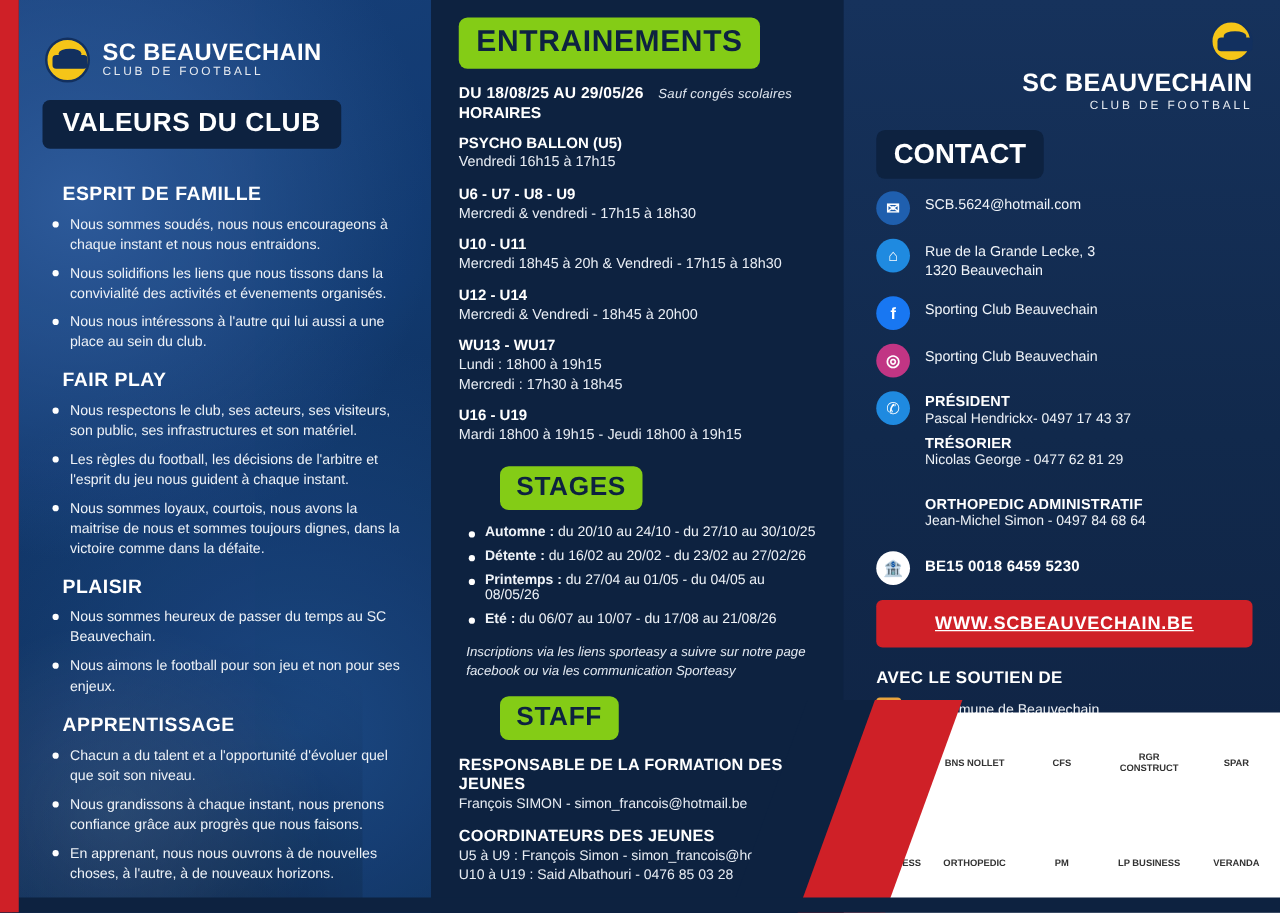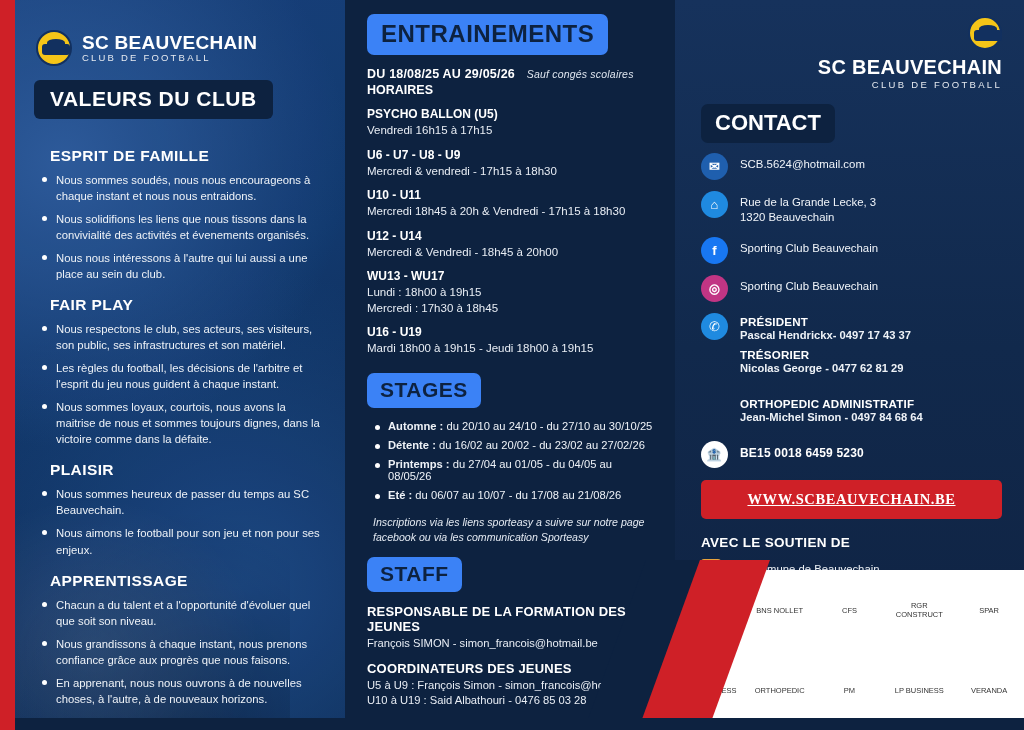--- a/index.html
+++ b/index.html
@@ -66,25 +66,25 @@
     padding-left:14px; margin-bottom:7px; max-width:300px;
   }
   ul.vals li:before{
     content:""; position:absolute; left:0; top:5px; width:5px; height:5px;
     border-radius:50%; background:#fff;
   }
 
   
   .col-mid { width:330px; background:#0d2240; color:#fff; padding:14px 18px 0 22px; position:relative;}
   .hdr-badge {
-    display:inline-block; background:#3b82f6; color:#0d2240;
+    display:inline-block; background:#84cc16; color:#0d2240;
     font-weight:bold; border-radius:7px; padding:6px 14px 7px;
     font-size:24px; letter-spacing:.5px;
   }
-  .hdr-badge.small { font-size:21px; padding:5px 13px 6px; }
+  .hdr-badge.small { font-size:21px; padding:5px 13px 6px;margin-left:33px; }
   .dates { font-size:12.5px; font-weight:bold; margin-top:12px; letter-spacing:.2px;}
   .dates .note { font-weight:normal; font-size:10.5px; font-style:italic; color:#dfe6ef; margin-left:8px;}
   .horaires { font-size:12.5px; font-weight:bold; margin:2px 0 10px;}
   .cat { font-size:12px; font-weight:bold; margin-top:9px;}
   .cat-detail { font-size:11.5px; color:#e8edf4; margin-top:2px; line-height:1.35;}
   ul.stages { list-style:none; margin:12px 0 0 8px;}
   ul.stages li{ position:relative; padding-left:13px; font-size:11.2px; margin-bottom:7px; color:#eef2f7;}
   ul.stages li b{ font-weight:bold; }
   ul.stages li:before{content:"";position:absolute;left:0;top:5px;width:5px;height:5px;border-radius:50%;background:#fff;}
   .insc { font-size:10.6px; font-style:italic; color:#e3e9f1; margin:14px 0 12px 6px; line-height:1.45;}
@@ -107,35 +107,35 @@
     display:inline-block; background:#0d2240; color:#fff; font-weight:bold;
     font-size:22px; padding:6px 14px 7px; border-radius:7px; margin:14px 0 10px;
   }
   .crow { display:flex; align-items:flex-start; gap:12px; margin-bottom:11px;}
   .cicon {
     width:27px;height:27px;border-radius:50%;background:#fff;flex:0 0 auto;
     display:flex;align-items:center;justify-content:center;color:#12305f;font-size:13px;
   }
   .ctext { font-size:11.4px; line-height:1.35; color:#f0f4f9; padding-top:4px;}
   .role { font-size:11.6px; font-weight:bold; letter-spacing:.2px;}
-  .role-sub { font-size:11.2px; color:#eef2f7; margin-top:1px;font-weight:bold;}
+  .role-sub { font-size:11.2px; color:#eef2f7; margin-top:1px;}
   .iban { font-size:12px; font-weight:bold; letter-spacing:.2px; padding-top:5px;}
   .web-btn {
     display:block; background:#cf2027; color:#fff; text-align:center; font-weight:bold;
-    font-size:14.5px; letter-spacing:.6px; padding:11px 0; border-radius:5px; margin:12px 0 16px;font-family:Liberation Serif, serif;
+    font-size:14.5px; letter-spacing:.6px; padding:11px 0; border-radius:5px; margin:12px 0 16px;
   }
   .soutien-t { font-size:13.5px; font-weight:bold; letter-spacing:.3px; margin-bottom:9px;}
   .srow { display:flex; align-items:center; gap:9px; margin-bottom:7px;}
   .sbadge { width:20px;height:20px;border-radius:3px;flex:0 0 auto; display:flex;align-items:center;justify-content:center;font-size:8px;color:#fff;}
   .stext { font-size:11.3px; color:#eef2f7;}
 
   
   .sponsors { position:absolute; left:0; bottom:0; width:349px; height:160px; background:#fff; z-index:2;}
   .sponsor-grid { display:grid; grid-template-columns:repeat(5,1fr); grid-template-rows:repeat(2,1fr); height:100%; }
-  .sp { display:flex; align-items:center; justify-content:center; font-size:7.5px; font-weight:normal; color:#333; text-align:center; padding:3px;}
+  .sp { display:flex; align-items:center; justify-content:center; font-size:7.5px; font-weight:bold; color:#333; text-align:center; padding:3px;}
   .diag {
     position:absolute; left:-60px; bottom:0; width:120px; height:170px; background:#0d2240;
     transform:skewX(-20deg); z-index:3;
   }
   .diag2 {
     position:absolute; left:-6px; bottom:0; width:70px; height:170px; background:#cf2027;
     transform:skewX(-20deg); z-index:4;
   }
   .bottom-bar { position:absolute; left:0; bottom:0; width:1024px; height:12px; background:#0d2240; z-index:8;}
   .bottom-red { position:absolute; left:0; bottom:0; width:15px; height:730px; background:#cf2027; z-index:9;}

